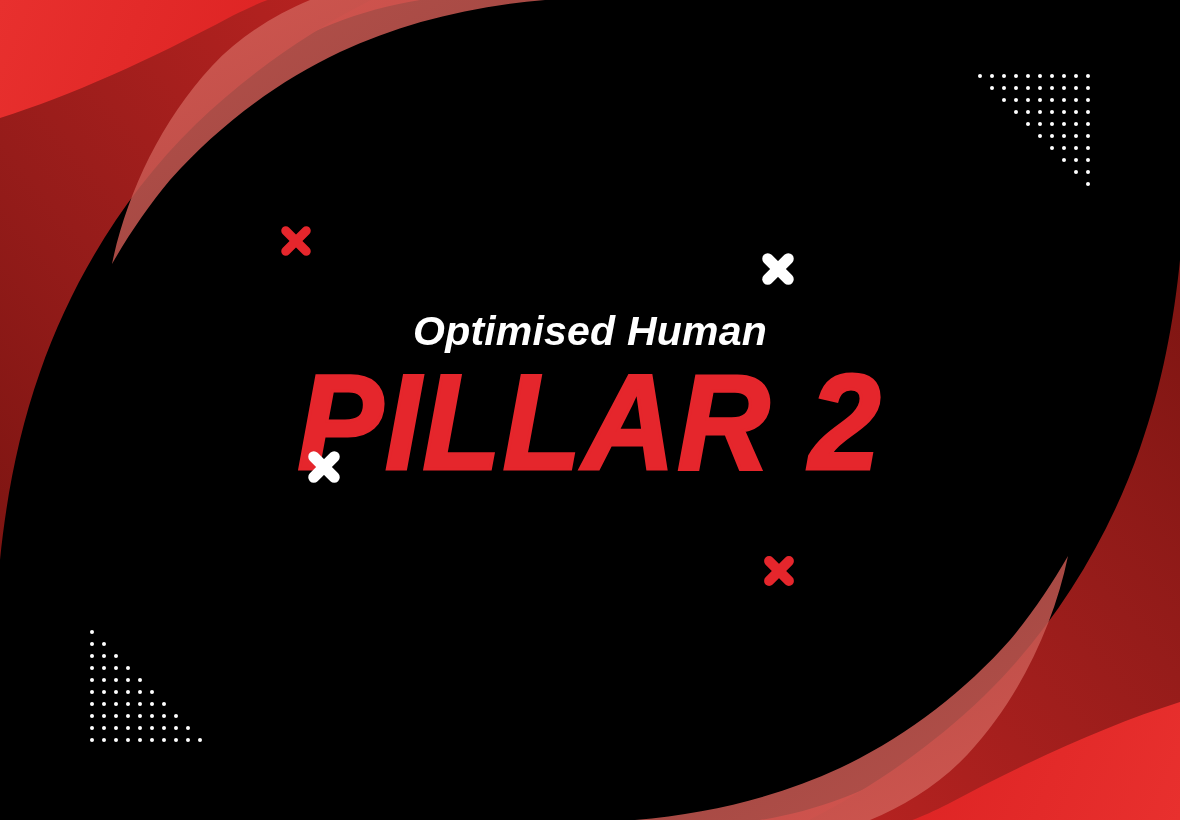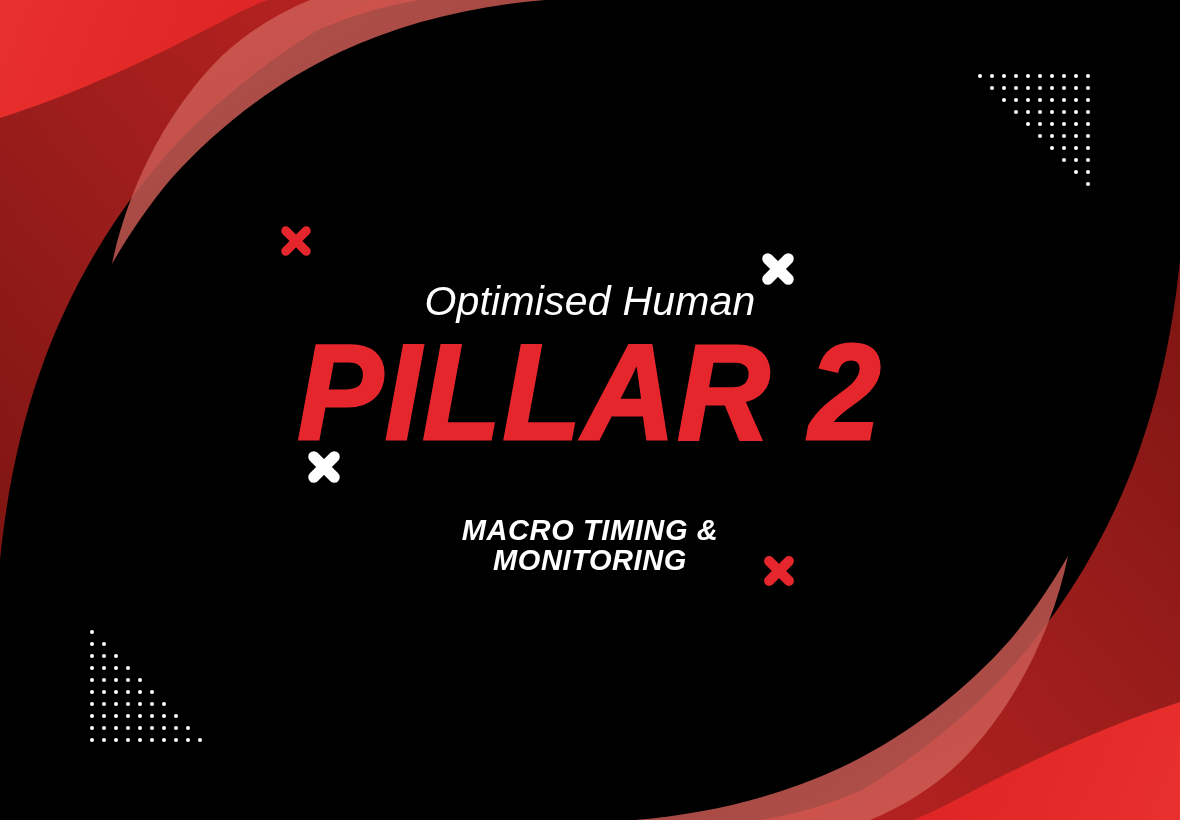--- a/index.html
+++ b/index.html
@@ -35,21 +35,21 @@
     height: 820px;
     display: flex;
     flex-direction: column;
     align-items: center;
     justify-content: center;
     z-index: 6;
   }
   .eyebrow {
     color: #ffffff;
     font-family: "Liberation Sans", sans-serif;
-    font-weight: 400;
+    font-weight: 700;
     font-style: italic;
     font-size: 41px;
     line-height: 0.97;
     letter-spacing: 0.2px;
     text-align: center;
     max-width: 420px;
     margin: 0;
     transform: translateY(-14px);
   }
   .headline {
@@ -298,16 +298,15 @@
       <i style="width: 40px; height: 11px; margin-left: -20px; background: rgb(255, 255, 255);"></i>
   </div>
   <div class="xmark" style="left: 779px; top: 552px; width: 38px; height: 38px;">
     <i style="width: 38px; height: 10px; margin-left: -19px; background: rgb(229, 38, 44);"></i>
       <i style="width: 38px; height: 10px; margin-left: -19px; background: rgb(229, 38, 44);"></i>
   </div>
 
   <div class="center-stack">
     <p class="eyebrow">Optimised Human</p>
     <h1 class="headline">PILLAR 2</h1>
-    <p class="subline">MACRO TIMING &amp; MONITORING</p>
   </div>
 
 </div>
 
 </body></html>

